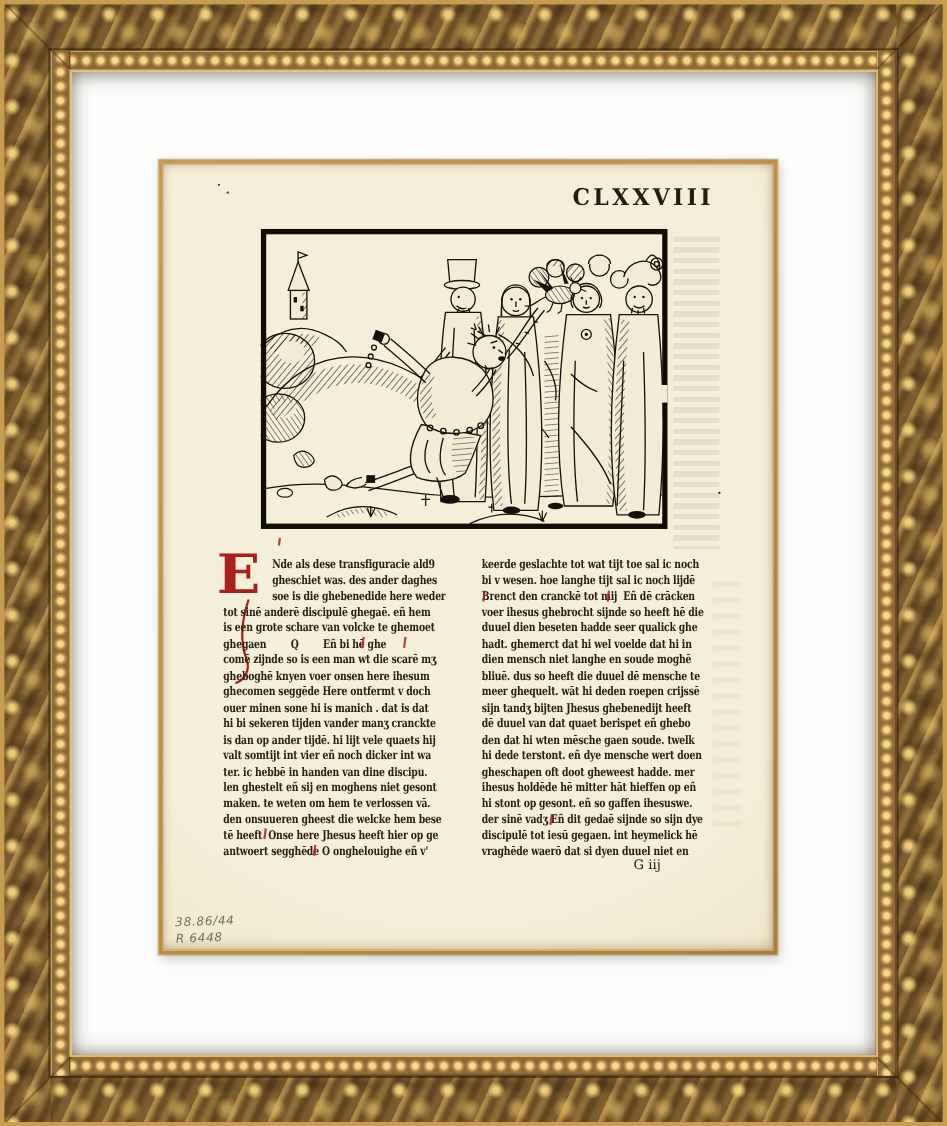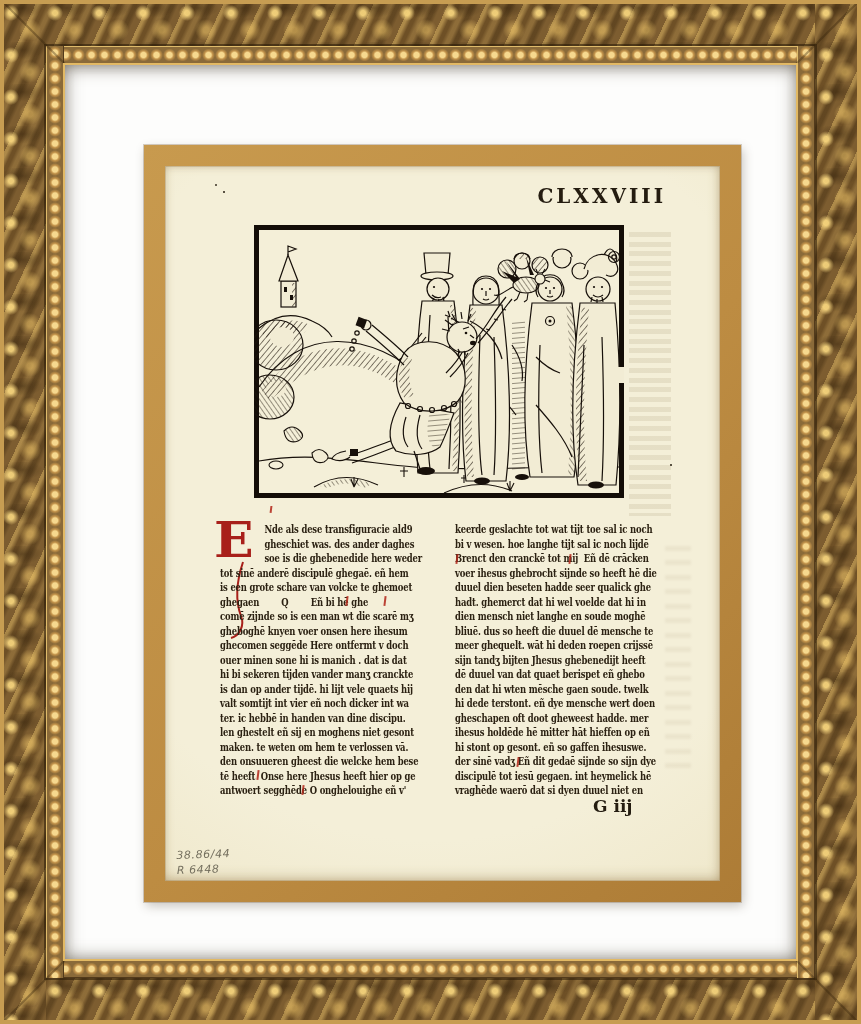--- a/index.html
+++ b/index.html
@@ -36,21 +36,21 @@
   .miter{position:absolute;width:94px;height:2px;background:rgba(50,32,10,.35);z-index:5;}
   .miter.tl{left:-14px;top:31px;transform:rotate(45deg);}
   .miter.tr{right:-14px;top:31px;transform:rotate(-45deg);}
   .miter.bl{left:-14px;bottom:31px;transform:rotate(-45deg);}
   .miter.br{right:-14px;bottom:31px;transform:rotate(45deg);}
   
   .mat{position:absolute;inset:65px;background:#fdfdfc;z-index:5;
     box-shadow:inset 0 12px 16px -9px rgba(95,88,74,.65), inset 12px 0 16px -10px rgba(95,88,74,.5),
       inset -12px 0 16px -10px rgba(95,88,74,.5), inset 0 -12px 16px -10px rgba(95,88,74,.55);}
   
-  .print{position:absolute;left:144px;top:145px;z-index:6;padding:21px;
+  .print{position:absolute;left:144px;top:145px;z-index:6;padding:4px;
     background:linear-gradient(135deg,#c89a4e 0%,#bd8c42 55%,#ad7c36 100%);
     box-shadow:0 0 0 1px rgba(125,100,65,.3), 2px 4px 10px rgba(60,50,35,.28);}
   .paper{position:relative;width:555px;height:715px;color:#2b2112;
     background:radial-gradient(120% 95% at 48% 42%, #f4efd8 55%, #ece3c2 92%, #e5dab4 100%);
     box-shadow:inset 0 0 0 1px rgba(150,120,70,.28), inset -7px 0 11px -6px rgba(140,110,60,.4),
       inset 0 -9px 13px -7px rgba(140,110,60,.42), inset 6px 0 10px -6px rgba(140,110,60,.28),
       inset 0 6px 10px -6px rgba(140,110,60,.3);}
   .folio{position:absolute;top:18px;right:54px;font-weight:700;font-size:20px;letter-spacing:3px;
     color:#241c10;transform:scaleY(1.05);}
   .woodcut{position:absolute;left:89px;top:59px;}
@@ -60,21 +60,21 @@
     background:repeating-linear-gradient(180deg, rgba(120,98,58,.2) 0 5px, rgba(120,98,58,0) 5px 14.5px);}
   .col{position:absolute;top:357px;transform:scaleX(.78);transform-origin:0 0;}
   .col.left{left:55px;width:272px;}
   .col.right{left:290px;width:274px;}
   .bl-line{font-weight:700;font-size:10.8px;line-height:14.5px;letter-spacing:-.2px;
     white-space:pre;color:#2b2112;}
   .bl-line.indent{padding-left:57px;}
   .initial{position:absolute;left:49px;top:352px;font-size:52px;line-height:44px;font-weight:700;
     color:#a8201a;transform:scaleY(.95);}
   .initial-tail{position:absolute;left:62px;top:394px;}
-  .sig{position:absolute;left:428px;top:630px;font-weight:700;font-size:17px;color:#241c10;}
+  .sig{position:absolute;left:428px;top:630px;font-weight:400;font-size:12px;color:#241c10;}
   .pencil{position:absolute;left:11px;top:682px;font:italic 11px "DejaVu Sans","Liberation Sans",sans-serif;
     color:#75705f;letter-spacing:.6px;transform:rotate(-2deg);transform-origin:0 0;line-height:15px;}
   .rubric{position:absolute;width:2.4px;height:10px;background:#b22417;opacity:.85;transform:rotate(7deg);}
   .speck{position:absolute;border-radius:50%;background:#3a3225;}
 </style>
 </head>
 <body>
 
 <div class="scene">
 

